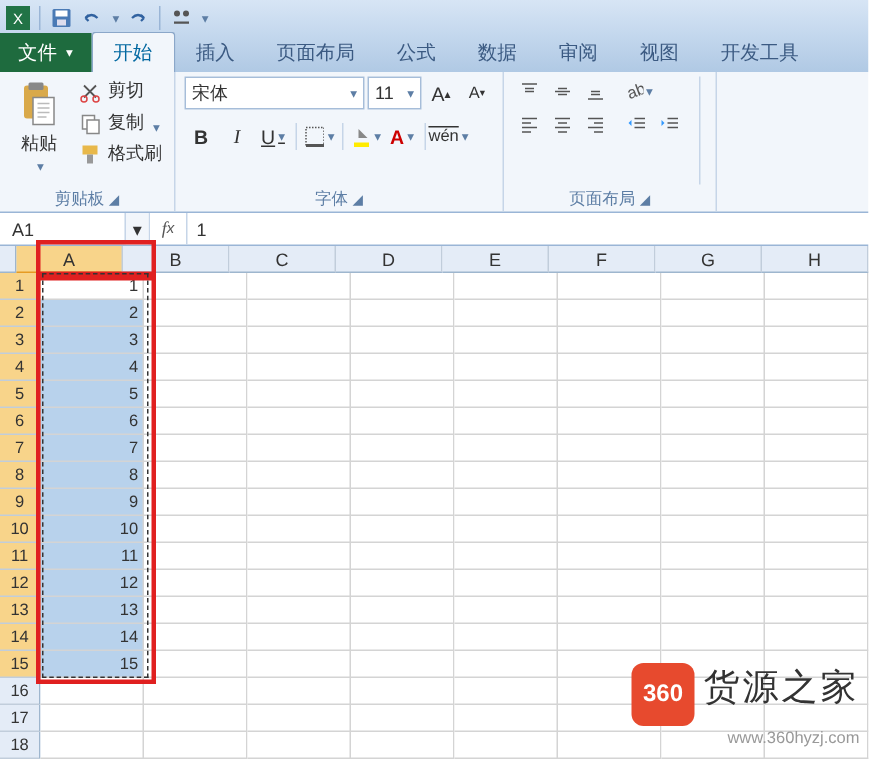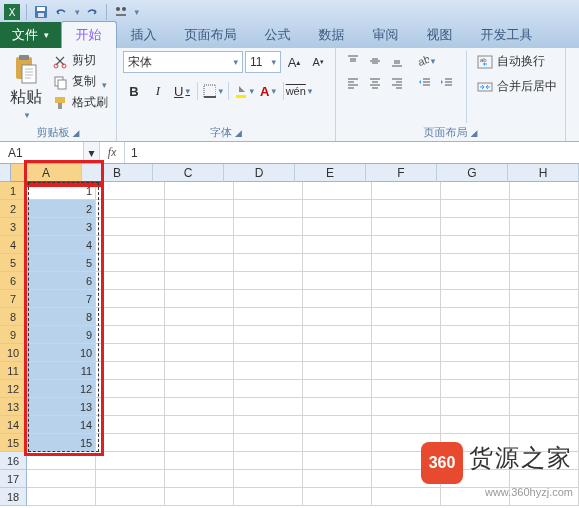--- a/index.html
+++ b/index.html
@@ -7,21 +7,21 @@
 
 
 .qat { height: 24px; background: linear-gradient(#d7e5f5, #c3d7ed); display: flex; align-items: center; padding: 0 4px; gap: 4px; }
 .qat .ico { width: 16px; height: 16px; display: flex; align-items: center; justify-content: center; }
 .qat .sep { width: 1px; height: 16px; background: #9ab5d6; margin: 0 2px; }
 
 
 .ribbon-tabs { height: 24px; background: linear-gradient(#c3d7ed, #b0c9e4); display: flex; align-items: flex-end; }
 .file-tab { background: #1e6b3e; color: #fff; padding: 4px 12px; font-size: 13px; display: flex; align-items: center; gap: 4px; }
 .tab { padding: 4px 14px; font-size: 13px; color: #3b5a82; cursor: pointer; }
-.tab.active { background: #f2f6fb; border: 1px solid #8ba7c9; border-bottom: none; border-radius: 3px 3px 0 0; color: #8b5cf6; }
+.tab.active { background: #f2f6fb; border: 1px solid #8ba7c9; border-bottom: none; border-radius: 3px 3px 0 0; color: #0369a1; }
 
 
 .ribbon { height: 94px; background: #f2f6fb; border-bottom: 1px solid #9ab5d6; display: flex; }
 .group { border-right: 1px solid #c6d5e8; display: flex; flex-direction: column; padding: 3px 6px 1px; }
 .group-label { font-size: 11px; color: #5d7ea5; text-align: center; padding-top: 2px; }
 .group-body { flex: 1; display: flex; gap: 4px; }
 
 
 .clip-paste { display: flex; flex-direction: column; align-items: center; gap: 2px; padding: 2px 4px; }
 .clip-paste .icon-paste { width: 32px; height: 32px; }
@@ -143,21 +143,21 @@
     <div class="group-body">
       <div class="clip-paste">
         <span class="icon-paste">
           <svg width="32" height="32">
               <rect x="6" y="4" width="16" height="22" fill="#d9a94a" rx="2"></rect>
               <rect x="9" y="2" width="10" height="5" fill="#888" rx="1"></rect>
               <rect x="12" y="12" width="14" height="18" fill="#fff" stroke="#888"></rect>
               <path d="M15 16h8M15 19h8M15 22h8M15 25h6" stroke="#bbb"></path>
             </svg>
         </span>
-        <span style="font-size:16px">粘贴</span>
+        <span style="font-size:12px">粘贴</span>
         <span class="dd">▾</span>
       </div>
       <div class="clip-btns">
         <div class="clip-btn">
           <span class="ico">
               <svg width="16" height="16">
                 <path d="M4 4 L12 12 M12 4 L4 12" stroke="#555" stroke-width="1.2"></path>
                 <circle cx="4" cy="13" r="2" fill="none" stroke="#d44"></circle>
                 <circle cx="12" cy="13" r="2" fill="none" stroke="#d44"></circle>
               </svg>
@@ -312,43 +312,20 @@
               <svg width="14" height="14">
                 <line x1="5" y1="3" x2="12" y2="3" stroke="#555"></line>
                 <line x1="5" y1="6" x2="12" y2="6" stroke="#555"></line>
                 <line x1="5" y1="9" x2="12" y2="9" stroke="#555"></line>
                 <path d="M1 4 L3 6 L1 8" fill="#39f"></path>
               </svg>
             </div>
         </div>
       </div>
       <div style="width:1px;background:#c6d5e8;margin:0 4px"></div>
-      <div class="wrap-btns">
-        <div class="wrap-btn">
-          <span class="ico">
-              <svg width="16" height="16">
-                <rect x="1" y="2" width="14" height="12" fill="none" stroke="#888"></rect>
-                <text x="3" y="8" font-size="6" fill="#555">ab</text>
-                <path d="M10 10 L7 10" stroke="#39f"></path>
-                <path d="M8 8 L6 10 L8 12" fill="#39f"></path>
-              </svg>
-            </span>
-          <span>自动换行</span>
-        </div>
-        <div class="wrap-btn">
-          <span class="ico">
-              <svg width="16" height="16">
-                <rect x="1" y="4" width="14" height="8" fill="none" stroke="#888"></rect>
-                <path d="M3 8 L6 8 M10 8 L13 8" stroke="#39f"></path>
-                <path d="M5 6 L7 8 L5 10 M11 6 L9 8 L11 10" fill="none" stroke="#39f"></path>
-              </svg>
-            </span>
-          <span>合并后居中</span>
-        </div>
-      </div>
     </div>
     <div class="group-label"><span>页面布局</span> <span style="font-size:9px">◢</span></div>
   </div>
 </div>
 
 <div class="fbar">
   <div class="name-box">
     <span>A1</span>
     <div class="dd-btn">▾</div>
   </div>

